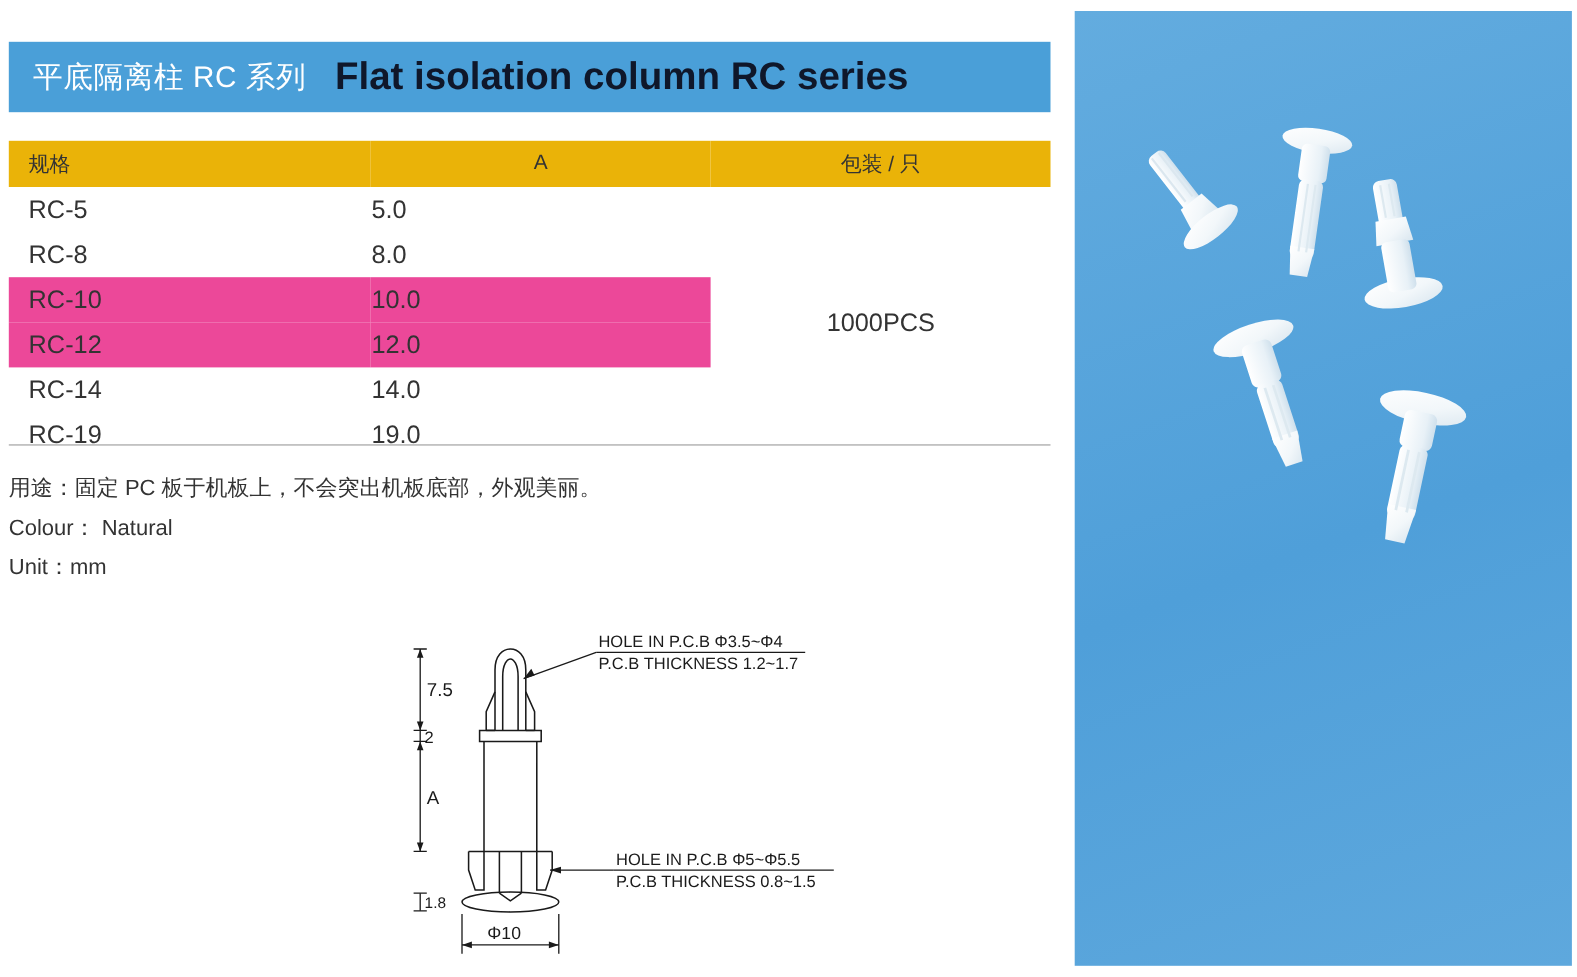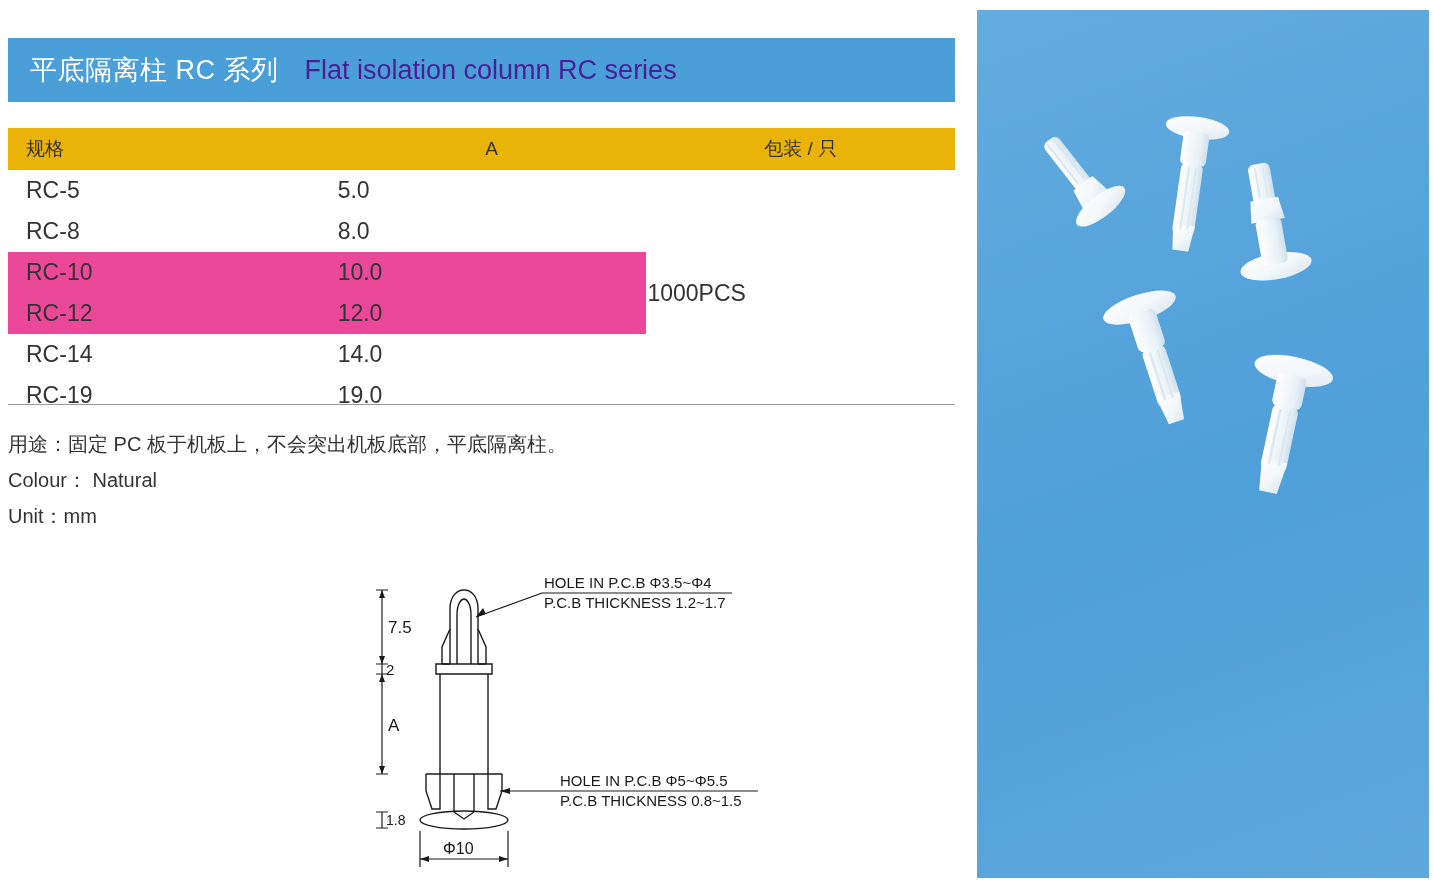--- a/index.html
+++ b/index.html
@@ -37,24 +37,25 @@
     align-items: center;
   }
   .title-cn {
     color: #ffffff;
     font-size: 27px;
     letter-spacing: 0.5px;
     padding-left: 22px;
     white-space: nowrap;
   }
   .title-en {
-    color: #4c1d95;
-    font-size: 27px;
+    color: #0f172a;
+    font-size: 35px;
     padding-left: 26px;
     white-space: nowrap;
+    font-weight: bold;
   }
 
   
   .spec-table {
     position: absolute;
     left: 8px;
     top: 104px;
     width: 947px;
     border-collapse: collapse;
     font-size: 19px;
@@ -69,21 +70,21 @@
   .spec-table th.c0 { text-align: left; padding-left: 18px; width: 318px; }
   .spec-table th.c1 { text-align: center; width: 316px; }
   .spec-table th.c2 { text-align: center; width: 313px; }
   .spec-table td {
     height: 39px;
     font-size: 23px;
     color: #333;
   }
   .spec-table td.c0 { text-align: left; padding-left: 18px; }
   .spec-table td.c1 { text-align: left; }
-  .spec-table td.c2 { text-align: left; vertical-align: middle; }
+  .spec-table td.c2 { text-align: center; vertical-align: middle; }
   .spec-table tr.shaded td.c0,
   .spec-table tr.shaded td.c1 { background: #ec4899; }
 
   .table-rule {
     position: absolute;
     left: 8px;
     top: 380px;
     width: 947px;
     height: 1px;
     background: #9a9a9a;
@@ -169,21 +170,21 @@
       <tr>
         <td class="c0">RC-19</td>
         <td class="c1">19.0</td>
       </tr>
     </tbody>
   </table>
 
   <div class="table-rule"></div>
 
   <div class="notes">
-    <div class="line">用途：固定 PC 板于机板上，不会突出机板底部，平底隔离柱。</div>
+    <div class="line">用途：固定 PC 板于机板上，不会突出机板底部，外观美丽。</div>
     <div class="line">Colour： Natural</div>
     <div class="line">Unit：mm</div>
   </div>
 
   <div class="drawing">
     <svg width="620" height="330" viewBox="0 0 620 330" xmlns="http://www.w3.org/2000/svg">
       <g fill="none" stroke="#1a1a1a" stroke-width="1.4">
 
         <path d="M120,95 L120,40 C120,27 127,21 134,21 C141,21 148,27 148,40 L148,95"></path>
         <path d="M127,95 L127,46 C127,35 131,30 134,30 C137,30 141,35 141,46 L141,95"></path>

